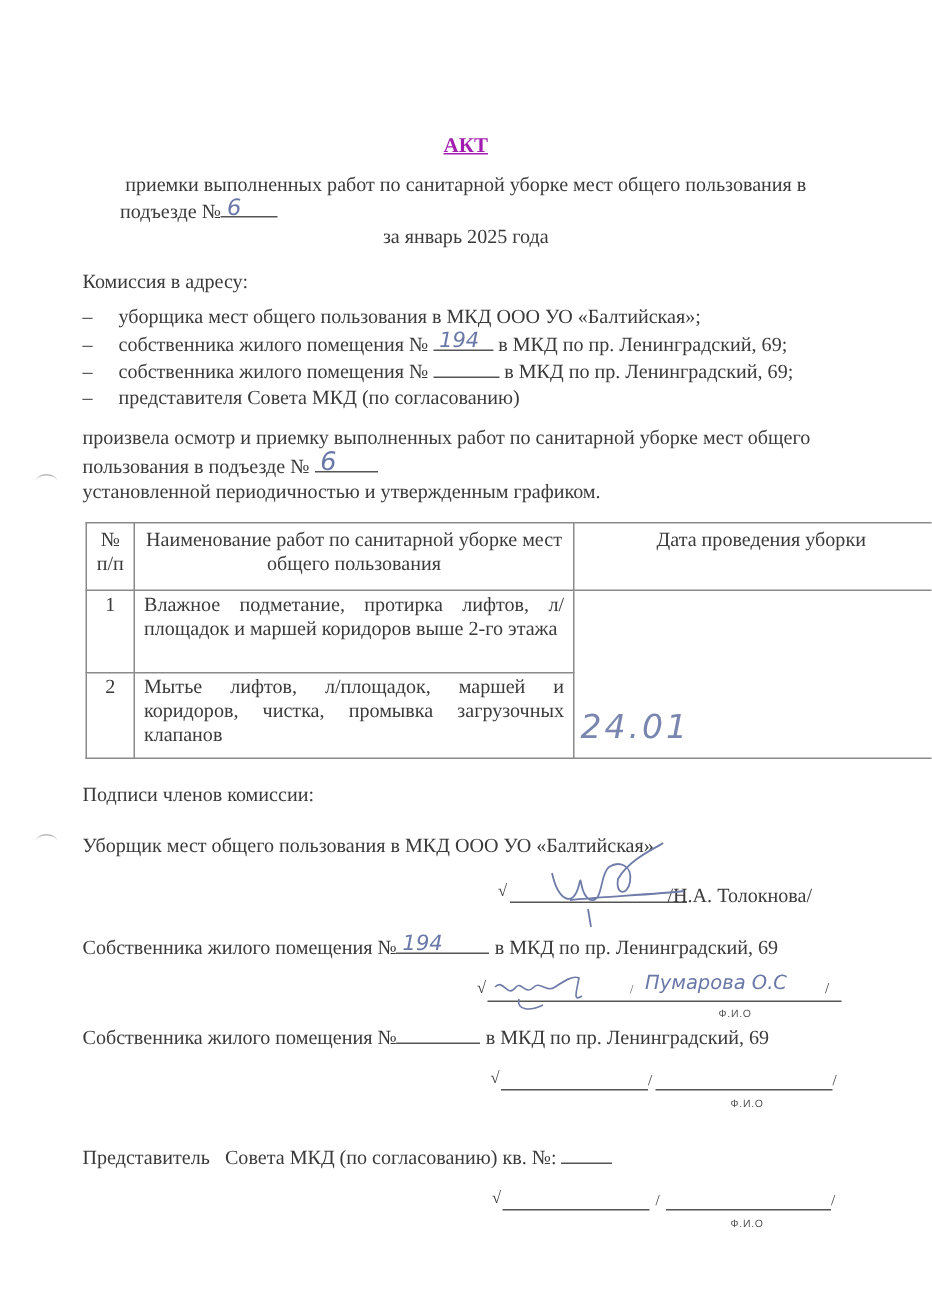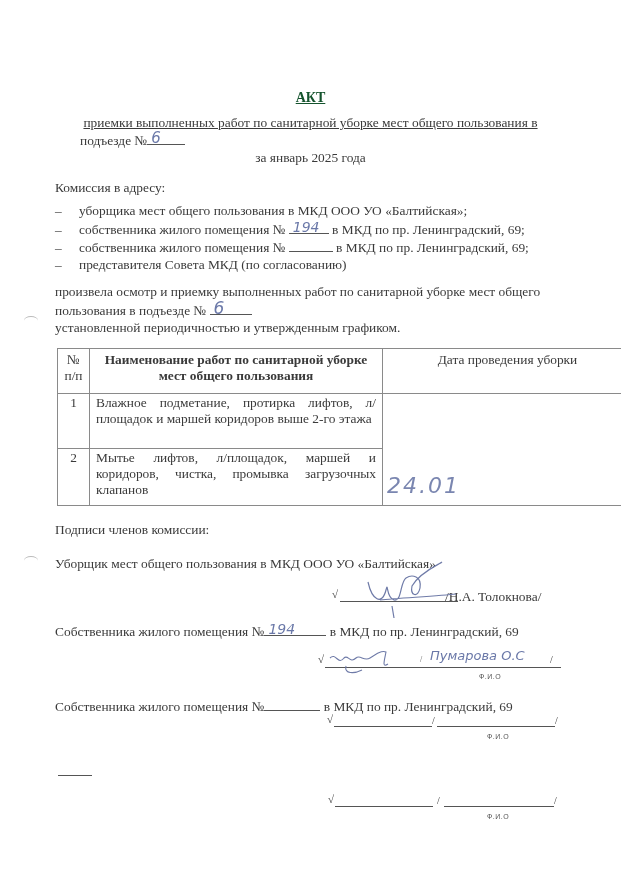--- a/index.html
+++ b/index.html
@@ -11,21 +11,21 @@
       font-family: "Liberation Serif", "DejaVu Serif", serif;
       color: #3a3a3a;
       font-size: 13.4px;
       line-height: 16px;
     }
     .abs { position: absolute; white-space: nowrap; }
     .center { text-align: center; }
     .title {
       left: 0; width: 621px; top: 90px; text-align: center;
       font-weight: bold; text-decoration: underline; font-size: 14px;
-      color: #14532d;
+      color: #a21caf;
     }
     .hand {
       font-family: "DejaVu Sans", sans-serif;
       color: #6a78a8;
       font-style: italic;
     }
     .blank { display: inline-block; border-bottom: 1px solid #555; vertical-align: baseline; height: 12px; position: relative; }
     .blank .hand { position: absolute; left: 4px; bottom: -2px; font-size: 15px; }
     .dash { display: inline-block; width: 24px; }
     table.works {
@@ -57,21 +57,21 @@
       position: absolute; width: 14px; height: 8px;
       border-top: 1px solid #bbb; border-radius: 50% 50% 0 0;
     }
     svg.scribble { position: absolute; overflow: visible; }
   </style>
 </head>
 <body>
 
 <div class="abs title">АКТ</div>
 
-<div class="abs center" style="left:0;width:621px;top:115px;text-decoration:underline;">приемки выполненных работ по санитарной уборке мест общего пользования в</div>
+<div class="abs center" style="left:0;width:621px;top:115px;">приемки выполненных работ по санитарной уборке мест общего пользования в</div>
 <div class="abs" style="left:80px;top:132px;">
   <span>подъезде №</span><span class="blank" style="width:38px;"><span class="hand">6</span></span>
 </div>
 <div class="abs center" style="left:0;width:621px;top:150px;">за январь 2025 года</div>
 
 <div class="abs" style="left:55px;top:180px;">Комиссия в адресу:</div>
 
 <div class="abs" style="left:55px;top:203px;">
   <span class="dash">–</span><span>уборщика мест общего пользования в МКД ООО УО «Балтийская»;</span>
 </div>
@@ -91,21 +91,21 @@
 </div>
 <div class="abs" style="left:55px;top:320px;">установленной периодичностью и утвержденным графиком.</div>
 
 <div class="margin-mark" style="left:24px;top:316px;"></div>
 <div class="margin-mark" style="left:24px;top:556px;"></div>
 
 <table class="works">
   <tbody>
       <tr>
     <th class="c1">№ п/п</th>
-    <th class="c2" style="text-align:center;font-weight:bold;">Наименование работ по санитарной уборке мест общего пользования</th>
+    <th class="c2" style="text-align:center;">Наименование работ по санитарной уборке мест общего пользования</th>
     <th style="padding-left:50px;padding-right:50px;">Дата проведения уборки</th>
   </tr>
   <tr style="height:55px;">
     <td class="c1">1</td>
     <td class="c2">Влажное подметание, протирка лифтов, л/площадок и маршей коридоров выше 2-го этажа</td>
     <td rowspan="2"></td>
   </tr>
   <tr style="height:57px;">
     <td class="c1">2</td>
     <td class="c2">Мытье лифтов, л/площадок, маршей и коридоров, чистка, промывка загрузочных клапанов</td>
@@ -130,29 +130,29 @@
 <div class="abs" style="left:318px;top:651px;font-size:11px;">√</div>
 <div class="sigline" style="left:325px;top:666px;width:236px;"></div>
 <svg class="scribble" style="left:326px;top:648px;" width="90" height="30">
   <path d="M4,10 C10,4 12,18 18,10 C22,6 24,16 30,10 C34,6 38,14 44,10 C50,6 56,2 60,4 C58,14 56,20 62,16 M20,18 C18,26 28,26 36,22" fill="none" stroke="#6f7ba8" stroke-width="1.1"></path>
 </svg>
 <div class="abs" style="left:420px;top:652px;font-size:8px;color:#555;">/</div>
 <div class="abs hand" style="left:430px;top:648px;font-size:13px;">Пумарова О.С</div>
 <div class="abs" style="left:550px;top:652px;font-size:10px;">/</div>
 <div class="fio" style="left:479px;top:669px;">Ф.И.О</div>
 
-<div class="abs" style="left:55px;top:683px;margin-top:15px;">
+<div class="abs" style="left:55px;top:683px;">
   <span>Собственника жилого помещения №</span><span class="blank" style="width:56px;"></span><span> в МКД по пр. Ленинградский, 69</span>
 </div>
 <div class="abs" style="left:327px;top:711px;font-size:11px;">√</div>
 <div class="sigline" style="left:334px;top:725px;width:98px;"></div>
 <div class="abs" style="left:432px;top:713px;font-size:10px;">/</div>
 <div class="sigline" style="left:437px;top:725px;width:118px;"></div>
 <div class="abs" style="left:555px;top:713px;font-size:10px;">/</div>
 <div class="fio" style="left:487px;top:729px;">Ф.И.О</div>
 
-<div class="abs" style="left:55px;top:763px;white-space:pre;"> <span class="blank" style="width:34px;"></span></div>
+<div class="abs" style="left:55px;top:763px;white-space:pre;"><span>Представитель   Совета МКД (по согласованию) кв. №:</span> <span class="blank" style="width:34px;"></span></div>
 <div class="abs" style="left:328px;top:791px;font-size:11px;">√</div>
 <div class="sigline" style="left:335px;top:805px;width:98px;"></div>
 <div class="abs" style="left:437px;top:793px;font-size:10px;">/</div>
 <div class="sigline" style="left:444px;top:805px;width:110px;"></div>
 <div class="abs" style="left:554px;top:793px;font-size:10px;">/</div>
 <div class="fio" style="left:487px;top:809px;">Ф.И.О</div>
 
 </body></html>

